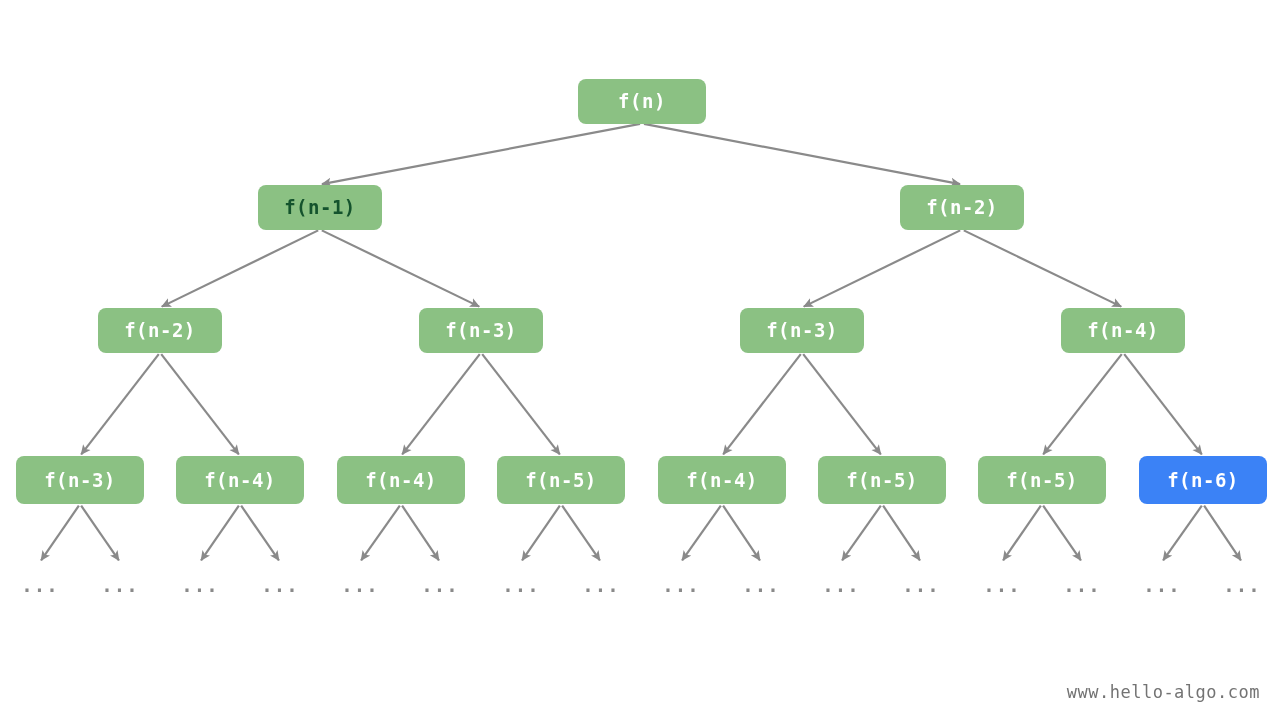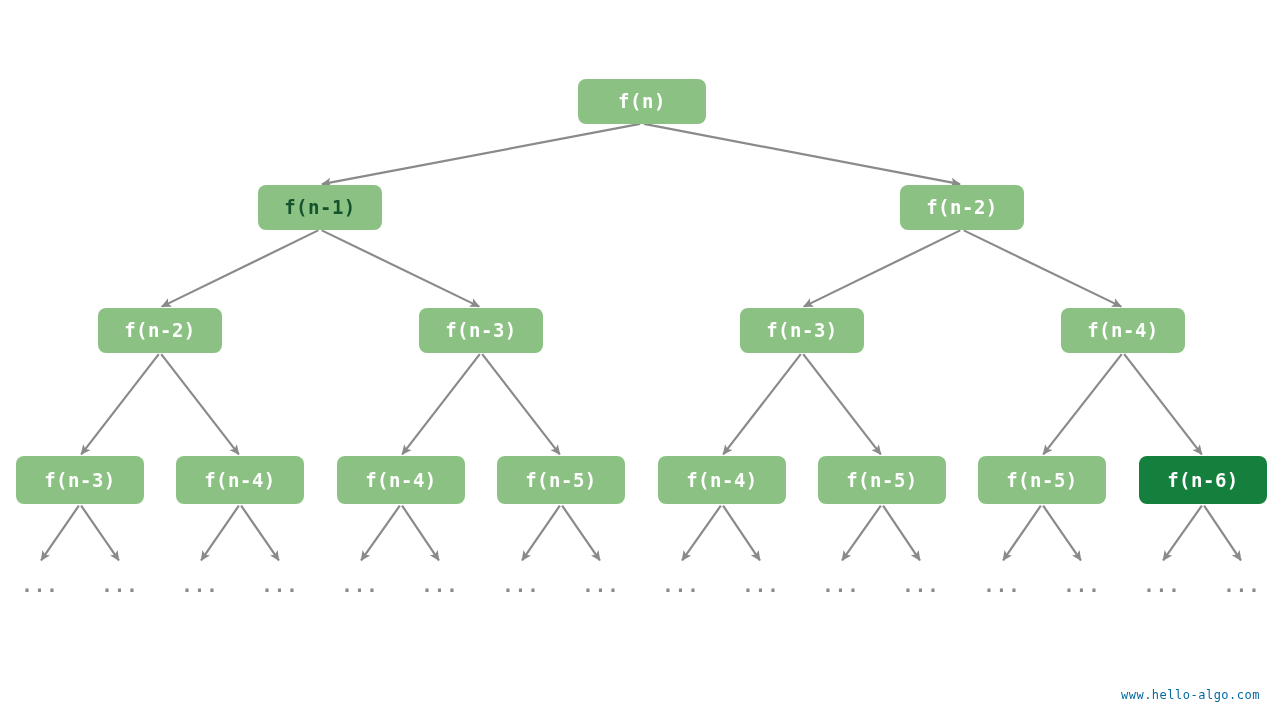--- a/index.html
+++ b/index.html
@@ -52,23 +52,23 @@
     font-weight: bold;
     letter-spacing: 1px;
     line-height: 1;
     transform: translate(-50%, -50%);
     user-select: none;
   }
   #watermark {
     position: absolute;
     right: 20px;
     bottom: 18px;
-    color: #0369a1;
+    color: #737373;
     font-family: "DejaVu Sans Mono", "Liberation Mono", monospace;
-    font-size: 12px;
+    font-size: 17px;
     letter-spacing: 0.5px;
     user-select: none;
   }
 </style>
 </head>
 <body>
 
 <div id="stage">
 
   <svg id="edge-layer" viewBox="0 0 1280 720" width="1280" height="720" xmlns="http://www.w3.org/2000/svg">
@@ -119,21 +119,21 @@
       <div class="node" style="left: 419px; top: 307.5px; width: 124px; height: 45px; background: rgb(139, 193, 131); color: rgb(255, 255, 255);">f(n-3)</div>
       <div class="node" style="left: 740px; top: 307.5px; width: 124px; height: 45px; background: rgb(139, 193, 131); color: rgb(255, 255, 255);">f(n-3)</div>
       <div class="node" style="left: 1061px; top: 307.5px; width: 124px; height: 45px; background: rgb(139, 193, 131); color: rgb(255, 255, 255);">f(n-4)</div>
       <div class="node" style="left: 16px; top: 456px; width: 128px; height: 48px; background: rgb(139, 193, 131); color: rgb(255, 255, 255);">f(n-3)</div>
       <div class="node" style="left: 176px; top: 456px; width: 128px; height: 48px; background: rgb(139, 193, 131); color: rgb(255, 255, 255);">f(n-4)</div>
       <div class="node" style="left: 337px; top: 456px; width: 128px; height: 48px; background: rgb(139, 193, 131); color: rgb(255, 255, 255);">f(n-4)</div>
       <div class="node" style="left: 497px; top: 456px; width: 128px; height: 48px; background: rgb(139, 193, 131); color: rgb(255, 255, 255);">f(n-5)</div>
       <div class="node" style="left: 658px; top: 456px; width: 128px; height: 48px; background: rgb(139, 193, 131); color: rgb(255, 255, 255);">f(n-4)</div>
       <div class="node" style="left: 818px; top: 456px; width: 128px; height: 48px; background: rgb(139, 193, 131); color: rgb(255, 255, 255);">f(n-5)</div>
       <div class="node" style="left: 978px; top: 456px; width: 128px; height: 48px; background: rgb(139, 193, 131); color: rgb(255, 255, 255);">f(n-5)</div>
-      <div class="node" style="left: 1139px; top: 456px; width: 128px; height: 48px; background: #15803d; color: rgb(255, 255, 255);">f(n-6)</div>
+      <div class="node" style="left: 1139px; top: 456px; width: 128px; height: 48px; background: #3b82f6; color: rgb(255, 255, 255);">f(n-6)</div>
     </div>
   <div id="leaves">
       <div class="ellipsis" style="left: 40px; top: 585px; color: rgb(138, 138, 138);">...</div>
       <div class="ellipsis" style="left: 120px; top: 585px; color: rgb(138, 138, 138);">...</div>
       <div class="ellipsis" style="left: 200px; top: 585px; color: rgb(138, 138, 138);">...</div>
       <div class="ellipsis" style="left: 280px; top: 585px; color: rgb(138, 138, 138);">...</div>
       <div class="ellipsis" style="left: 360px; top: 585px; color: rgb(138, 138, 138);">...</div>
       <div class="ellipsis" style="left: 440px; top: 585px; color: rgb(138, 138, 138);">...</div>
       <div class="ellipsis" style="left: 521px; top: 585px; color: rgb(138, 138, 138);">...</div>
       <div class="ellipsis" style="left: 601px; top: 585px; color: rgb(138, 138, 138);">...</div>

